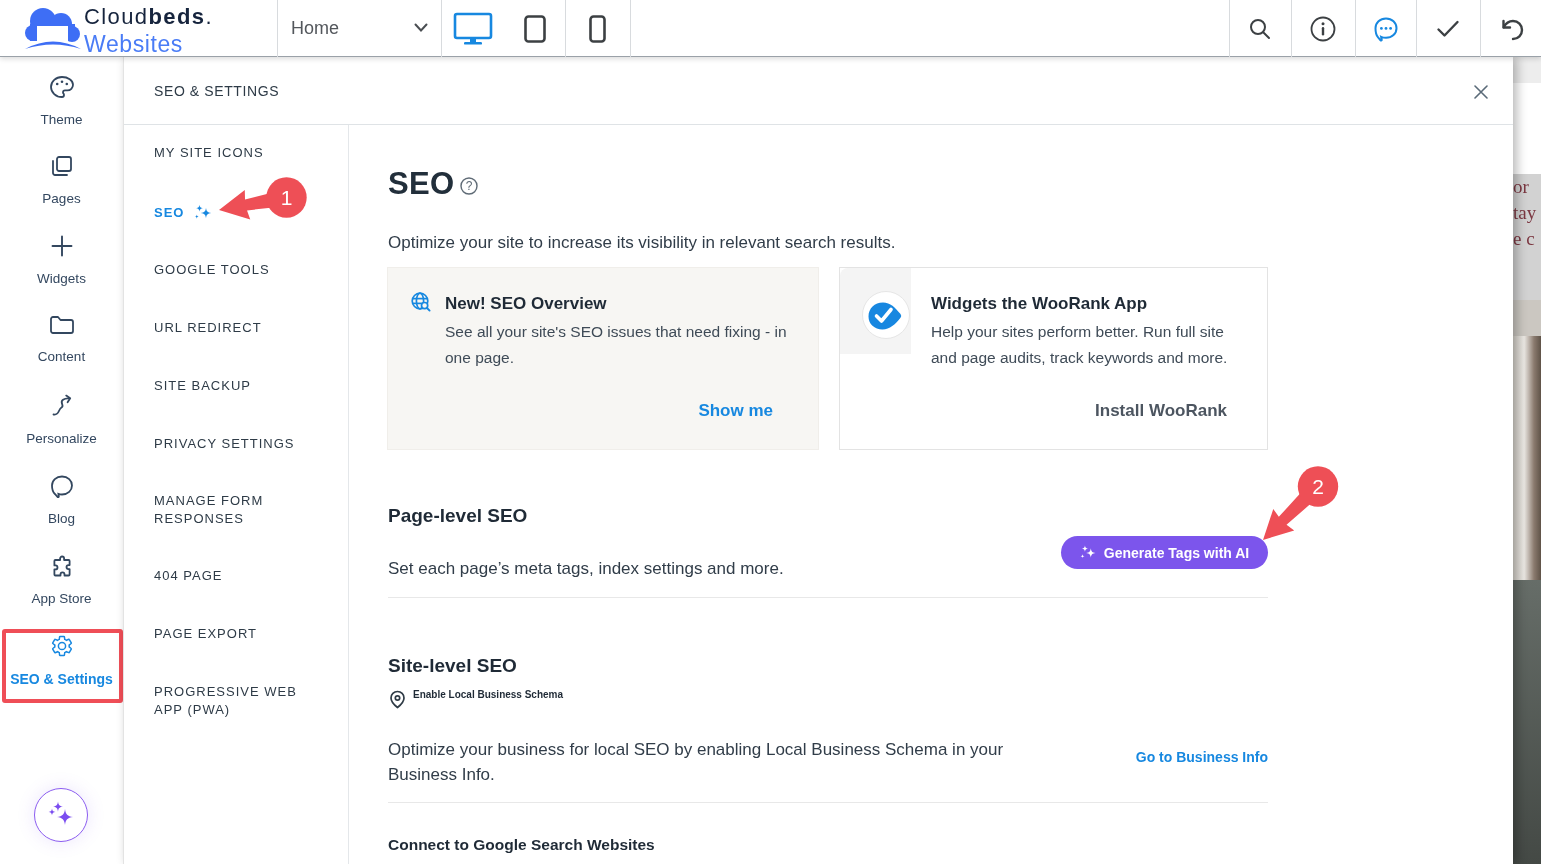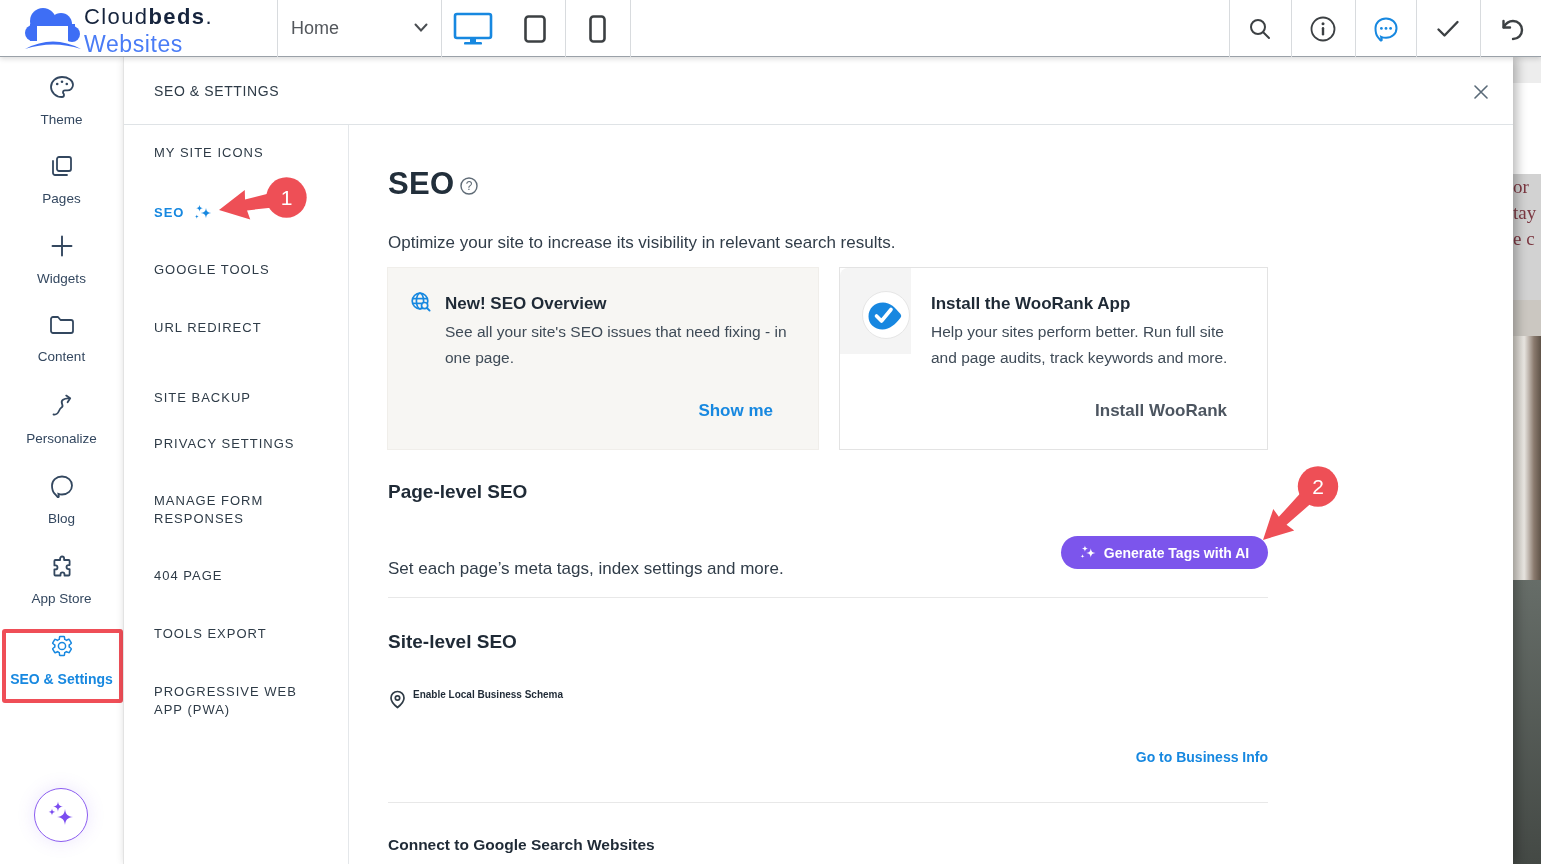--- a/index.html
+++ b/index.html
@@ -29,21 +29,21 @@
   #panel-head { position:absolute; left:0; top:0; width:100%; height:68px; border-bottom:1px solid #dfe3e6; }
   #panel-head .t { position:absolute; left:30px; top:26px; font-size:14px; letter-spacing:.6px; color:#2e3b47; font-weight:400; }
   #closex { position:absolute; }
   #subnav { position:absolute; left:0; top:68px; width:225px; height:739px; border-right:1px solid #e4e7ea; }
   .nav-item { position:absolute; left:30px; font-size:13px; letter-spacing:1px; color:#2e3b47; line-height:18px; }
   .nav-blue { color:#1788e0; }
 
   #content { position:absolute; left:225px; top:68px; width:1165px; height:739px; }
   
   .h1 { font-size:31px; font-weight:600; color:#222f3b; letter-spacing:.3px; }
-  .h2 { font-size:19px; font-weight:700; color:#1f2a36; }
+  .h2 { font-size:19px; font-weight:700; color:#1f2a36;margin-top:24px; }
   .body-txt { font-size:17px; color:#313d49;margin-top:16px; }
   .hr { position:absolute; height:1px; background:#e8e8e8; left:39px; width:880px; }
 
   .card { position:absolute; border-radius:0; }
   #card1 { left:38px; top:142px; width:432px; height:183px; background:#f7f6f3; border:1px solid #f0eeea; }
   #card2 { left:490px; top:142px; width:429px; height:183px; background:#fff; border:1px solid #e3e3e3; }
   .card-title { position:absolute; font-size:17px; font-weight:700; color:#1f2a36; }
   .card-body { position:absolute; font-size:15.5px; color:#3f4b57; line-height:26px; }
   .link-blue { color:#1788e0; font-weight:700; }
 
@@ -221,25 +221,25 @@
     <div class="nav-item" style="top:19px">MY SITE ICONS</div>
     <div class="nav-item nav-blue" style="top:78px;font-weight:700">SEO
       <svg width="20" height="20" viewBox="0 0 20 20" style="vertical-align:-6px;margin-left:5px">
         <path d="M12 4.8 C12.42 8.4 13.66 9.64 17.2 10.06 C13.66 10.48 12.42 11.72 12 15.3 C11.58 11.72 10.34 10.48 6.8 10.06 C10.34 9.64 11.58 8.4 12 4.8 Z" fill="#1788e0"></path>
         <path d="M5.5 1.8 C5.77 4.1 6.55 4.88 8.8 5.15 C6.55 5.42 5.77 6.2 5.5 8.5 C5.23 6.2 4.45 5.42 2.2 5.15 C4.45 4.88 5.23 4.1 5.5 1.8 Z" fill="#1788e0"></path>
         <path d="M2.8 11.4 C2.98 12.9 3.5 13.42 5 13.6 C3.5 13.78 2.98 14.3 2.8 15.8 C2.62 14.3 2.1 13.78 0.6 13.6 C2.1 13.42 2.62 12.9 2.8 11.4 Z" fill="#1788e0"></path>
       </svg>
     </div>
     <div class="nav-item" style="top:136px">GOOGLE TOOLS</div>
     <div class="nav-item" style="top:194px">URL REDIRECT</div>
-    <div class="nav-item" style="top:264px">SITE BACKUP</div>
+    <div class="nav-item" style="top:252px">SITE BACKUP</div>
     <div class="nav-item" style="top:310px">PRIVACY SETTINGS</div>
     <div class="nav-item" style="top:367px;width:130px">MANAGE FORM RESPONSES</div>
     <div class="nav-item" style="top:442px">404 PAGE</div>
-    <div class="nav-item" style="top:500px">TOOLS EXPORT</div>
+    <div class="nav-item" style="top:500px">PAGE EXPORT</div>
     <div class="nav-item" style="top:558px;width:150px">PROGRESSIVE WEB APP (PWA)</div>
   </div>
 
   <div id="content">
     <div class="abs h1" style="left:39px;top:41px">SEO</div>
     <svg class="abs" style="left:111px;top:52px" width="18" height="18" viewBox="0 0 18 18">
         <circle cx="9" cy="9" r="8" fill="none" stroke="#5f6b76" stroke-width="1.4"></circle>
         <text x="9" y="12.8" text-anchor="middle" font-size="12" fill="#5f6b76" font-family="Liberation Sans">?</text>
       </svg>
     <div class="abs body-txt" style="left:39px;top:92px">Optimize your site to increase its visibility in relevant search results.</div>
@@ -258,21 +258,21 @@
       <div class="abs link-blue" style="right:45px;top:133px;font-size:17px">Show me</div>
     </div>
 
     <div class="card" id="card2">
       <div class="abs" style="left:0;top:0;width:71px;height:86px;background:#f4f4f4;border-radius:8px 0 0 0"></div>
       <div class="abs" style="left:22px;top:23px;width:48px;height:48px;background:#fff;border:1px solid #e6e6e6;border-radius:50%"></div>
       <svg class="abs" style="left:26px;top:28px" width="40" height="40" viewBox="0 0 40 40">
         <path d="M2.5 20.5 C2.5 12.5 8.5 6.5 17 6.5 C24.5 6.5 29 11.5 34.5 18 Q36 20 34.5 21.8 C29 28.5 24 33.5 16.5 33.5 C8.5 33.5 2.5 28 2.5 20.5 Z" fill="#1787e0"></path>
         <path d="M10.5 20 L15.5 25 L25 13.5" fill="none" stroke="#fff" stroke-width="3.6" stroke-linecap="round" stroke-linejoin="round"></path>
       </svg>
-      <div class="card-title" style="left:91px;top:26px">Install the WooRank App</div>
+      <div class="card-title" style="left:91px;top:26px">Widgets the WooRank App</div>
       <div class="card-body" style="left:91px;top:51px">Help your sites perform better. Run full site<br>and page audits, track keywords and more.</div>
       <div class="abs" style="right:40px;top:133px;font-size:17px;font-weight:700;color:#4c5560">Install WooRank</div>
     </div>
 
     <div class="abs h2" style="left:39px;top:356px">Page-level SEO</div>
     <div class="abs body-txt" style="left:39px;top:418px">Set each page’s meta tags, index settings and more.</div>
     <div id="gen-btn">
       <svg width="18" height="18" viewBox="0 0 20 20">
         <path d="M12 4.8 C12.42 8.4 13.66 9.64 17.2 10.06 C13.66 10.48 12.42 11.72 12 15.3 C11.58 11.72 10.34 10.48 6.8 10.06 C10.34 9.64 11.58 8.4 12 4.8 Z" fill="#fff"></path>
         <path d="M5.5 1.8 C5.77 4.1 6.55 4.88 8.8 5.15 C6.55 5.42 5.77 6.2 5.5 8.5 C5.23 6.2 4.45 5.42 2.2 5.15 C4.45 4.88 5.23 4.1 5.5 1.8 Z" fill="#fff"></path>
@@ -281,20 +281,21 @@
       <span>Generate Tags with AI</span>
     </div>
     <div class="hr" style="top:472px"></div>
 
     <div class="abs h2" style="left:39px;top:506px">Site-level SEO</div>
     <svg class="abs" style="left:40px;top:565px" width="17" height="19" viewBox="0 0 17 19">
       <path d="M8.5 1.5 C12.2 1.5 15 4.3 15 8 C15 12.5 8.5 17.5 8.5 17.5 C8.5 17.5 2 12.5 2 8 C2 4.3 4.8 1.5 8.5 1.5 Z" fill="none" stroke="#2f3b46" stroke-width="1.7"></path>
       <circle cx="8.5" cy="8" r="2.2" fill="none" stroke="#2f3b46" stroke-width="1.7"></circle>
     </svg>
     <div class="abs" style="left:64px;top:564px;font-size:10px;font-weight:700;color:#1f2a36">Enable Local Business Schema</div>
+    <div class="abs body-txt" style="left:39px;top:596px;line-height:25px">Optimize your business for local SEO by enabling Local Business Schema in your<br>Business Info.</div>
     <div class="abs link-blue" style="right:246px;top:624px;font-size:14px">Go to Business Info</div>
     <div class="hr" style="top:677px"></div>
 
     <div class="abs" style="left:39px;top:711px;font-size:15.5px;font-weight:700;color:#1f2a36">Connect to Google Search Websites</div>
   </div>
 </div>
 
 <svg id="annot" class="abs" viewBox="0 0 1541 864">
   <g transform="translate(219,210) rotate(-10.5)">
     <polygon points="0,0 29,-15 27.5,-5.5 56,-7.5 56,7.5 27.5,5.5 29,15" fill="#ee4f56"></polygon>

